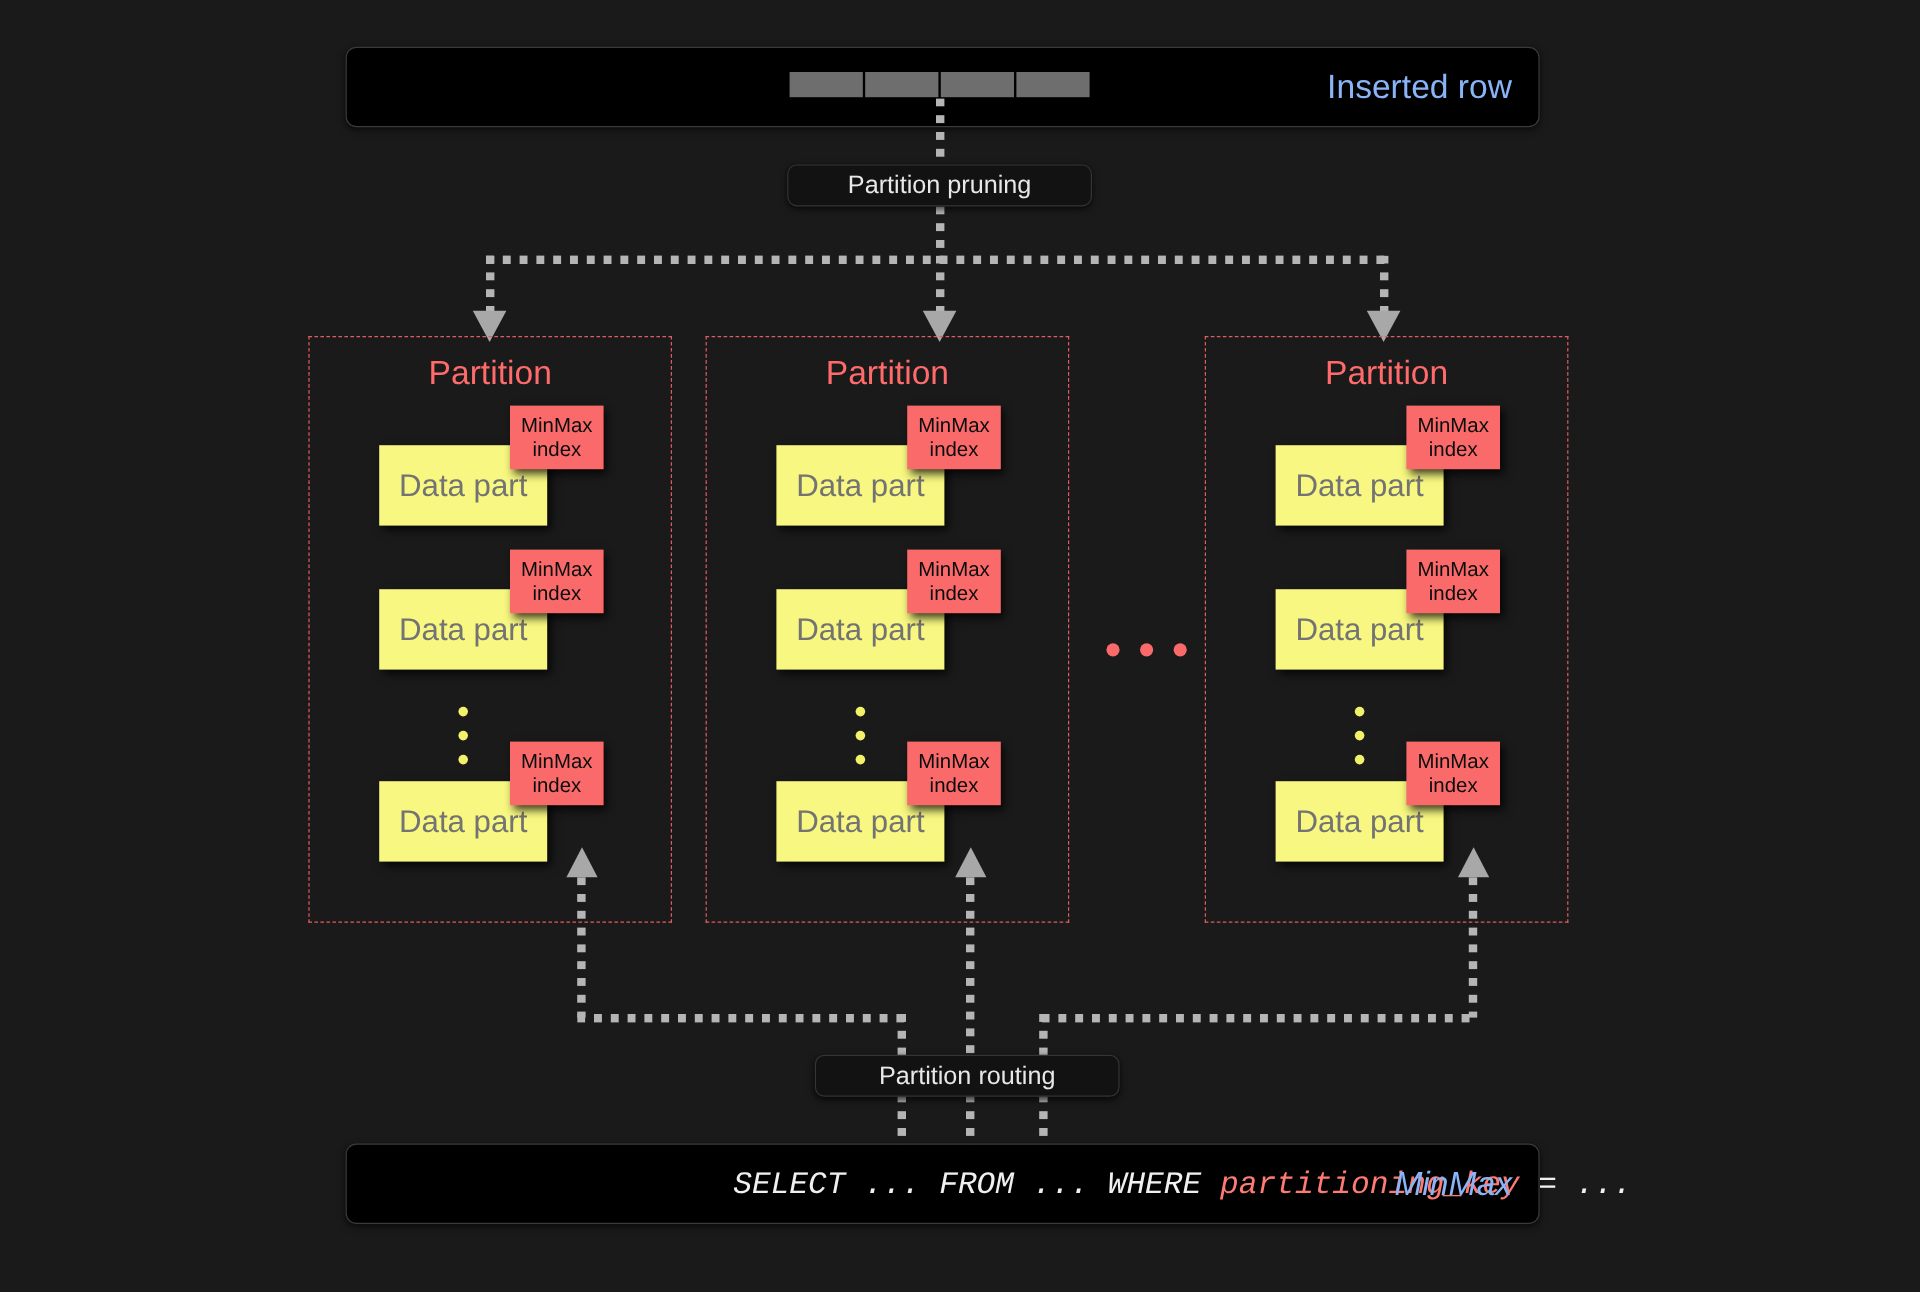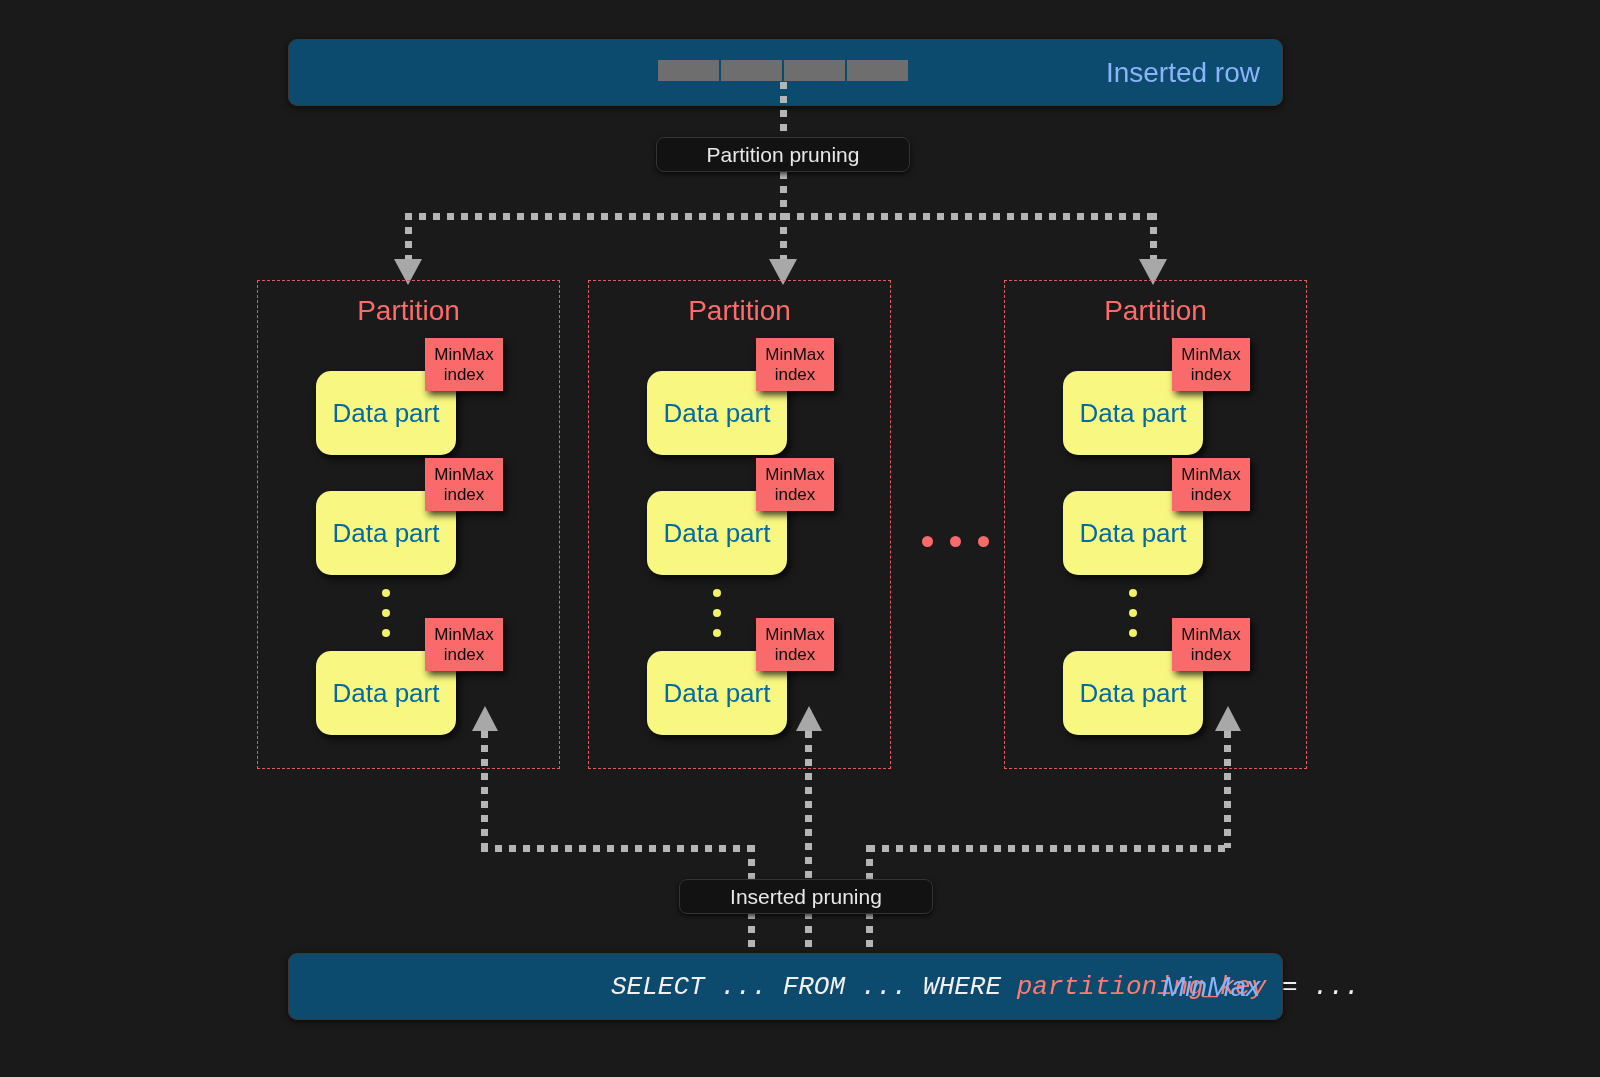--- a/index.html
+++ b/index.html
@@ -12,21 +12,21 @@
     width: 1600px;
     height: 1077px;
     background: #1a1a1a;
     overflow: hidden;
     font-family: "Liberation Sans", sans-serif;
   }
 
   
   .bar {
     position: absolute;
-    background: #0c4a6e;
+    background: #000000;
     border: 1px solid #3a3a3a;
     border-radius: 9px;
     box-sizing: border-box;
     box-shadow: 0 2px 6px rgba(0,0,0,0.6);
   }
   #inserted-row-bar { left: 288px; top: 39px; width: 995px; height: 67px; }
   #query-bar        { left: 288px; top: 953px; width: 995px; height: 67px; font-style: italic; }
 
   .bar-right-label {
     position: absolute;
@@ -106,30 +106,29 @@
     font-size: 28px;
   }
 
   
   .part-group { position: absolute; }
   .data-part {
     position: absolute;
     left: 0;
     top: 33px;
     width: 140px;
-    height: 84px;
+    height: 67px;
     background: #f7f781;
-    color: #0369a1;
+    color: #737373;
     font-size: 26px;
     display: flex;
     align-items: center;
     justify-content: center;
     box-shadow: 3px 4px 7px rgba(0,0,0,0.75);
     z-index: 2;
-    border-radius: 15px;
   }
   .minmax-index {
     position: absolute;
     left: 109px;
     top: 0;
     width: 78px;
     height: 53px;
     background: #fa6a6a;
     color: #0b0b0b;
     font-size: 17px;
@@ -341,20 +340,20 @@
 
   <div class="doth" style="left:481px; top:845px; width:274px;"></div>
   <div class="doth" style="left:868px; top:845px; width:363px;"></div>
   <div class="dotv" style="left:748px; top:845px; height:36px;"></div>
   <div class="dotv" style="left:866px; top:845px; height:36px;"></div>
 
   <div class="dotv" style="left:748px; top:912px; height:44px;"></div>
   <div class="dotv" style="left:805px; top:912px; height:44px;"></div>
   <div class="dotv" style="left:866px; top:912px; height:44px;"></div>
 
-  <div class="pill" id="partition-pruning-pill">Inserted pruning</div>
+  <div class="pill" id="partition-pruning-pill">Partition routing</div>
 
   <div class="bar" id="query-bar">
     <span id="query-text"><span>SELECT ... FROM ... WHERE </span><span class="kw">partitioning_key</span><span> = ...</span></span>
     <span class="bar-right-label">MinMax</span>
   </div>
 
 </div>
 
 </body></html>

